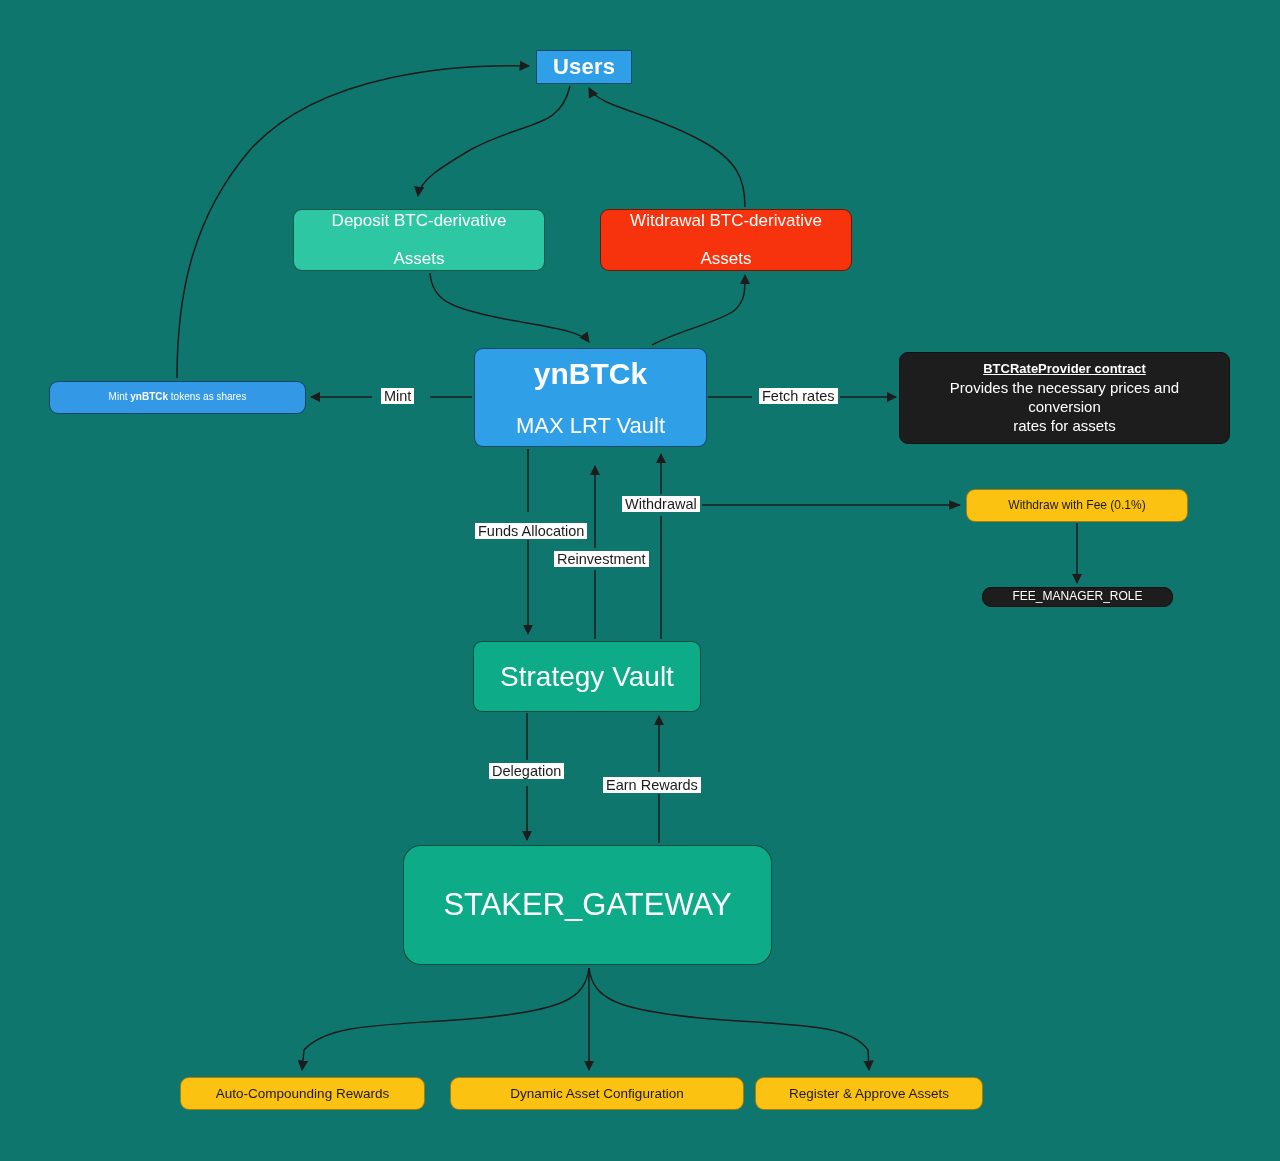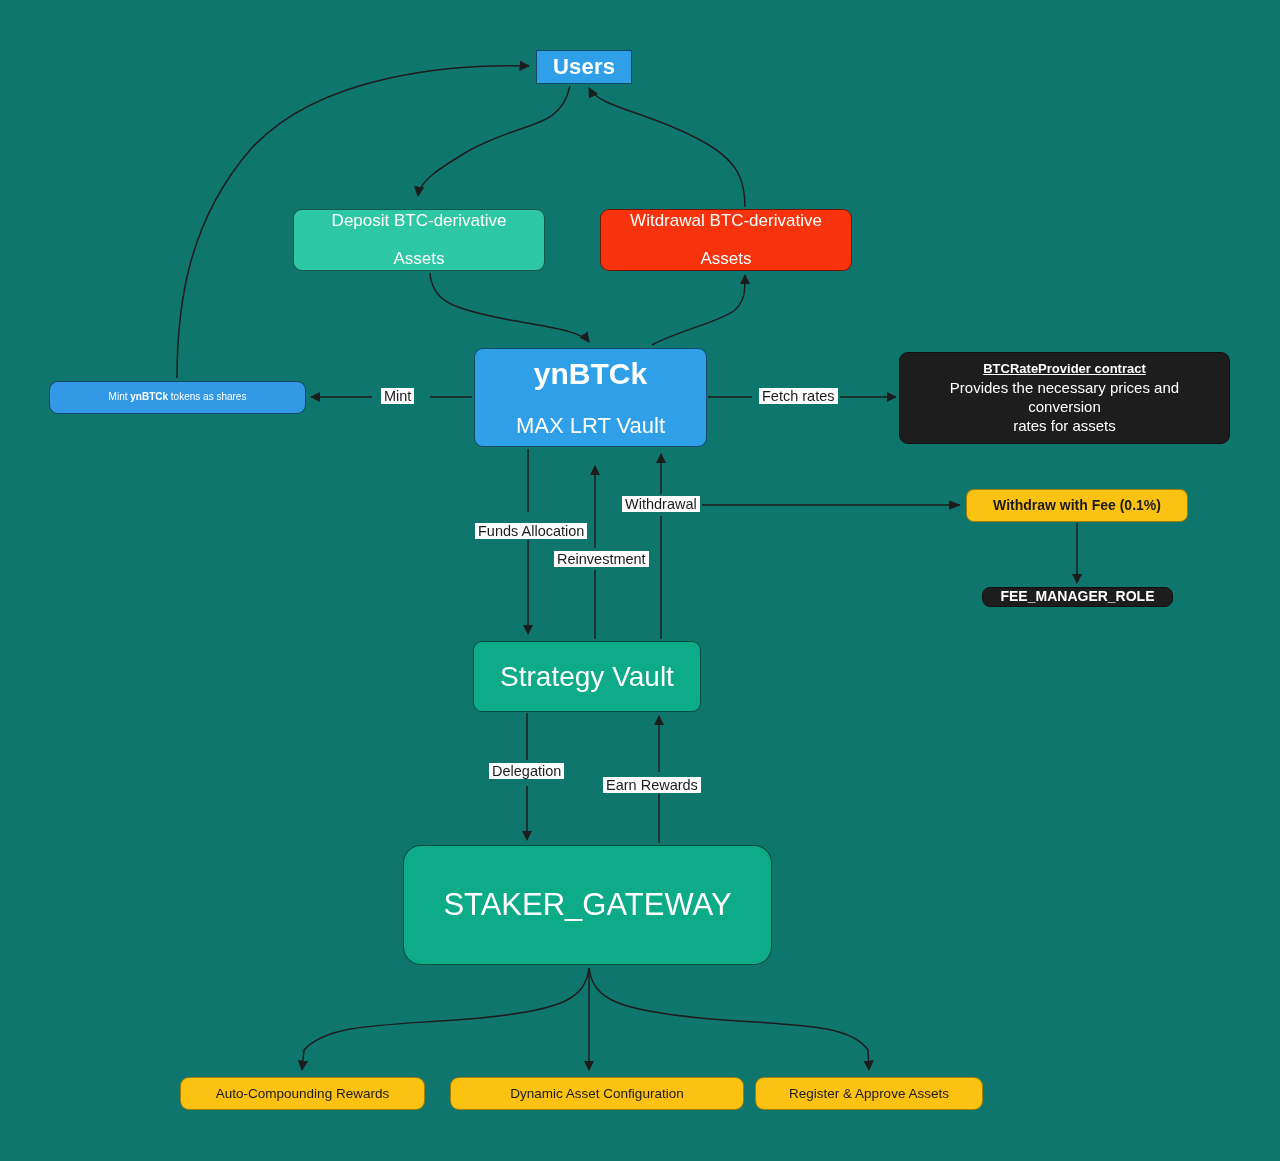--- a/index.html
+++ b/index.html
@@ -50,21 +50,21 @@
   .n-dark   { background: #1d1d1d; color: #ffffff; border-color: #111111; }
 
   
   .t-users  { font-size: 22px; font-weight: bold; letter-spacing: .2px; }
   .t-big    { font-size: 30px; font-weight: bold; }
   .t-sub    { font-size: 22px; font-weight: normal; margin-top: 18px; }
   .t-xl     { font-size: 31px; font-weight: normal; }
   .t-28     { font-size: 28px; font-weight: normal; }
   .t-17     { font-size: 17px; font-weight: normal; justify-content: space-between; }
   .t-15     { font-size: 15px; font-weight: normal; }
-  .t-14     { font-size: 14px; font-weight: bold; border-radius: 8px; }
+  .t-14     { font-size: 12px; font-weight: normal; }
   .t-13     { font-size: 13.5px; font-weight: normal; }
   .t-bold-u { font-size: 13px; font-weight: bold; text-decoration: underline; }
   .t-mint-line { font-size: 10px; }
   .t-mint-line b { font-weight: bold; }
 
   .edge-label {
     position: absolute;
     font-size: 14.5px;
     color: #1c1c1c;
     background: #ffffff;

